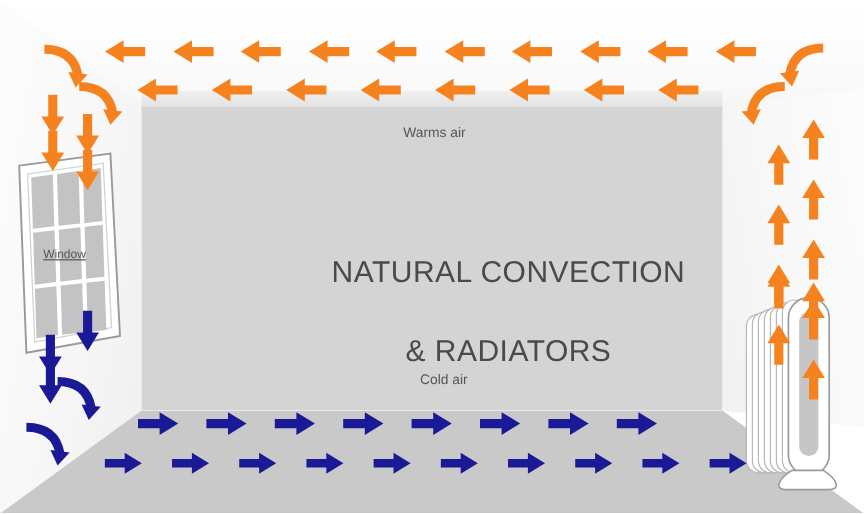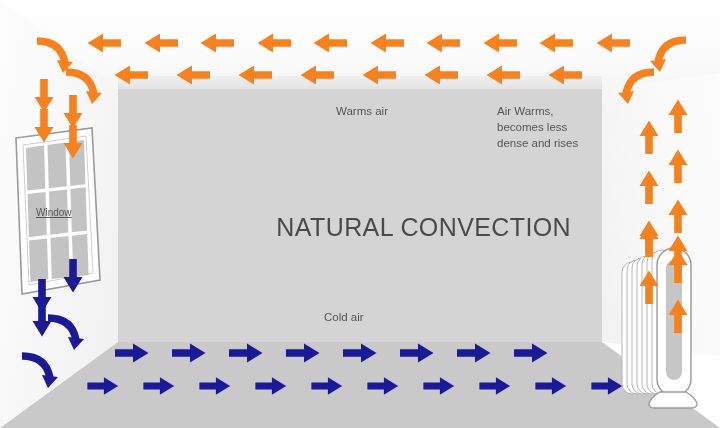--- a/index.html
+++ b/index.html
@@ -21,21 +21,21 @@
   #floor{left:0;top:342px;width:720px;height:86px;background:#c9c9c9;
          clip-path:polygon(118px 0,602px 0,720px 86px,0 86px);}
   #ceil-shade{left:118px;top:76px;width:484px;height:13px;
          background:linear-gradient(180deg,#efefef,#e3e3e3);}
 
   
   .txt{position:absolute;color:#555;white-space:pre;line-height:1.38;}
   #title{left:118px;top:178px;width:582px;text-align:center;
          font-size:25px;color:#4a4a4a;letter-spacing:.4px;line-height:1.32;}
   #lbl-warm{left:336px;top:104px;font-size:11.5px;}
-  #lbl-cold{left:324px;top:310px;font-size:11.5px;}
+  #lbl-cold{left:350px;top:310px;font-size:11.5px;}
   #blk-right{left:497px;top:104px;font-size:11.5px;}
   #blk-left{left:139px;top:272px;font-size:11.5px;}
   #lbl-window{left:36px;top:206px;font-size:10px;color:#555;
          transform:rotate(0deg);text-decoration:underline;}
 
   
   #window{position:absolute;left:14px;top:128px;width:92px;height:168px;}
   #window svg{display:block;overflow:visible;}
 
   
@@ -91,26 +91,24 @@
         <rect x="32" y="4" width="20" height="144" rx="10"></rect>
       </g>
       <rect x="37" y="2" width="34" height="148" rx="17" fill="#ffffff" stroke="#9a9a9a" stroke-width="1.4"></rect>
       <rect x="46" y="14" width="16" height="120" rx="8" fill="#c6c6c6"></rect>
       <path d="M40 146 q-10 6 -11 12 q0 4 6 4 h36 q6 0 6 -4 q-1 -6 -11 -12 z" fill="#ffffff" stroke="#9a9a9a" stroke-width="1.3"></path>
     </svg>
   </div>
 
   <div class="txt" id="title">
     <span>NATURAL CONVECTION</span><br>
+    <span>&amp; RADIATORS</span>
   </div>
   <div class="txt" id="lbl-warm">Warms air</div>
   <div class="txt" id="lbl-cold">Cold air</div>
-  <div class="txt" id="blk-right">Air Warms,
-becomes less
-dense and rises</div>
 
   <div id="arrows">
       <div class="ar" style="left: 104px; top: 43px; transform: rotate(180deg) scale(1);">
         <svg width="34" height="20" viewBox="0 0 34 20">
           <path d="M0 6.2 H18 V0.5 L33.5 10 L18 19.5 V13.8 H0 Z" fill="#F5821F"></path>
         </svg>
       </div>
       <div class="ar" style="left: 160.5px; top: 43px; transform: rotate(180deg) scale(1);">
         <svg width="34" height="20" viewBox="0 0 34 20">
           <path d="M0 6.2 H18 V0.5 L33.5 10 L18 19.5 V13.8 H0 Z" fill="#F5821F"></path>

